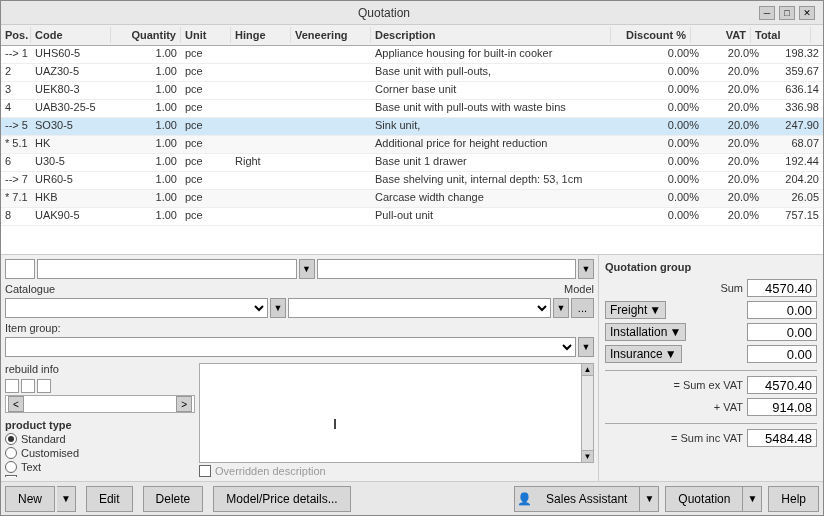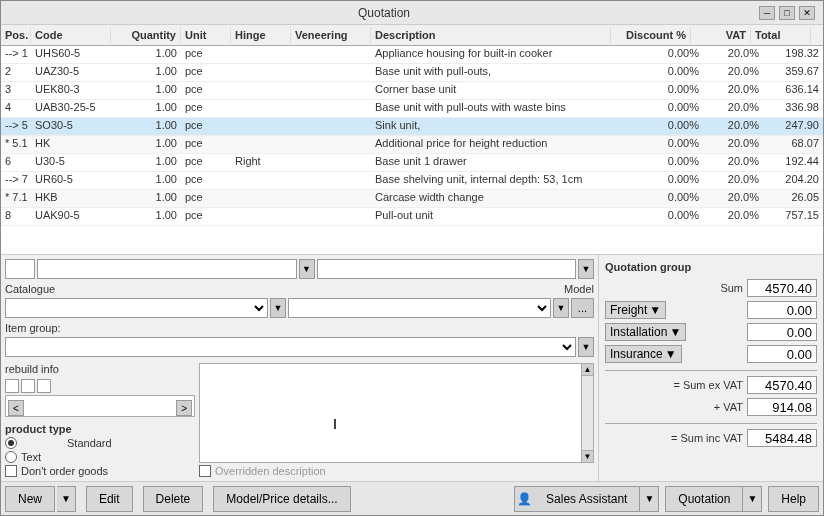--- a/index.html
+++ b/index.html
@@ -268,21 +268,25 @@
               <div style="display:flex; justify-content:space-between; align-items:center; width:100%; padding:0 2px;">
                 <div class="small-btn" style="font-size:10px; height:16px; padding:0 4px;">&lt;</div>
                 <div class="small-btn" style="font-size:10px; height:16px; padding:0 4px;">&gt;</div>
               </div>
             </div>
 
             <div class="product-type-section">
               <div class="product-type-label">product type</div>
               <div class="radio-row">
                 <div class="radio-btn selected"></div>
-                <span style="font-size:11px; color:#333;margin-left:46px;">Standard</span>
+                <span style="font-size:11px; color:#333;">Standard</span>
+              </div>
+              <div class="radio-row">
+                <div class="radio-btn"></div>
+                <span style="font-size:11px; color:#333;">Customised</span>
               </div>
               <div class="radio-row">
                 <div class="radio-btn"></div>
                 <span style="font-size:11px; color:#333;">Text</span>
               </div>
               <div class="checkbox-row">
                 <div class="checkbox"></div>
                 <span style="font-size:11px; color:#333;">Don't order goods</span>
               </div>
             </div>

